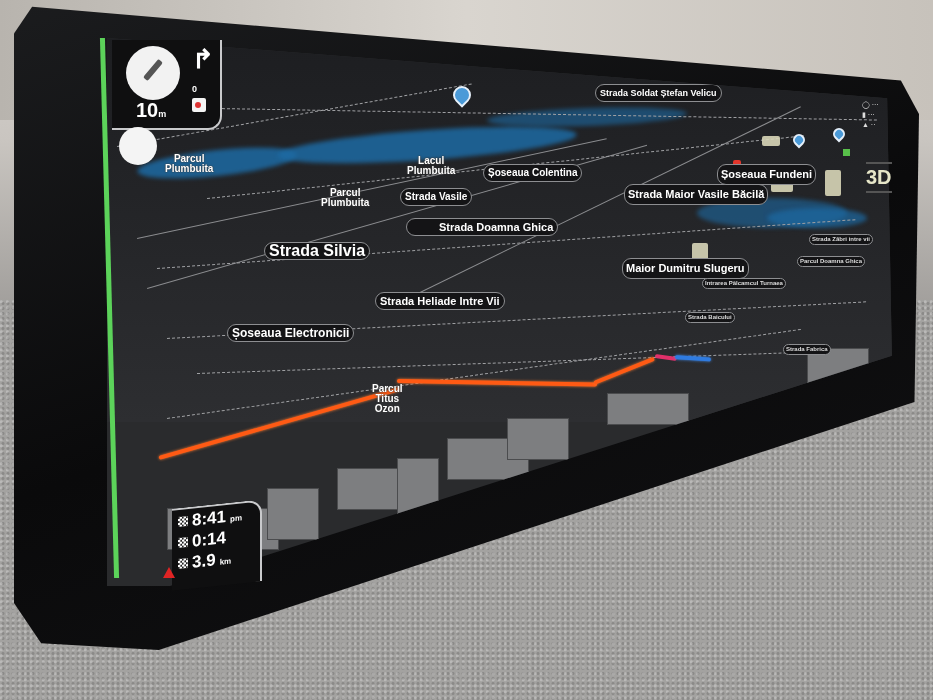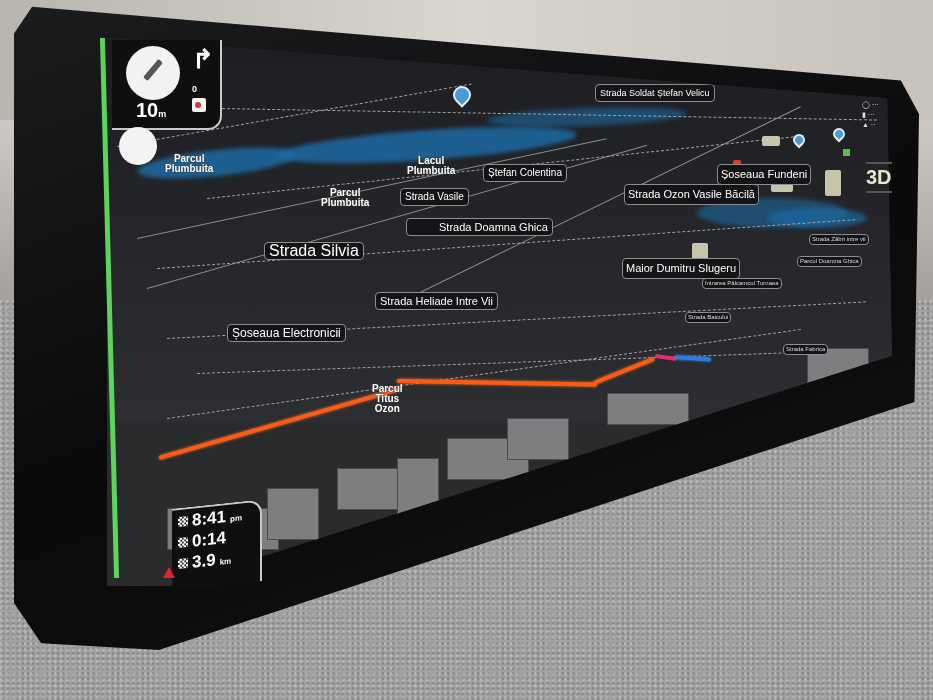--- a/index.html
+++ b/index.html
@@ -20,22 +20,22 @@
   .screen{position:absolute;left:107px;top:38px;width:788px;height:548px;
     clip-path:polygon(0% 0%,99% 11%,99.6% 58%,8% 100%,0% 100%);
     background:#2a2b2d;overflow:hidden;}
   .sky{position:absolute;left:0;top:0;width:100%;height:70%;
     background:linear-gradient(180deg,#1d1e21 0%,#232427 40%,#2d2e31 100%);}
   .water{position:absolute;border-radius:50%;background:#1d6aa3;opacity:.85;filter:blur(2px);}
   .greenbar{position:absolute;left:107px;top:38px;width:5px;height:540px;background:#5cd35a;
     transform:skewX(1.5deg);}
   .road{position:absolute;height:0;border-top:1px dashed #9fa0a3;transform-origin:0 0;}
   .road.solid{border-top:1.5px solid #8b8c8f;}
-  .label{position:absolute;color:#fff;background:#141416;border:1px solid #8d8e91;border-radius:4px;
-    padding:1px 4px;white-space:nowrap;font-size:11px;line-height:14px;}
+  .label{position:absolute;color:#fff;background:#141416;border:1px solid #8d8e91;border-radius:9px;
+    padding:1px 4px;white-space:nowrap;font-size:11px;line-height:14px;font-weight:bold;}
   .label.sm{font-size:11px;line-height:11px;padding:4px 3px;margin-left:43px;}
   .label.xs{font-size:6px;line-height:9px;padding:0 2px;color:#ddd;}
   .park{position:absolute;color:#fff;font-weight:bold;font-size:10px;line-height:10px;text-align:center;
     text-shadow:0 0 2px #555,0 0 1px #000;}
   .pin{position:absolute;width:14px;height:14px;border-radius:50% 50% 50% 0;transform:rotate(-45deg);
     background:#4a9ad8;border:2px solid #e6f0fa;}
   .poi{position:absolute;background:#d8d6b8;border-radius:2px;opacity:.9;}
   .bldg{position:absolute;background:#7d7e80;border:1px solid #4b4c4e;}
   .route{position:absolute;height:4px;background:#ff5a14;border-radius:2px;transform-origin:0 50%;
     box-shadow:0 0 3px #ff7a30;}
@@ -119,27 +119,27 @@
   <div class="poi" style="left:718px;top:132px;width:16px;height:26px;"></div>
   <div class="poi" style="left:585px;top:205px;width:16px;height:22px;"></div>
   <div class="reddot" style="left:626px;top:122px;"></div>
 
   <div class="park" style="left:58px;top:116px;">Parcul<br>Plumbuita</div>
   <div class="park" style="left:214px;top:150px;">Parcul<br>Plumbuita</div>
   <div class="park" style="left:300px;top:118px;">Lacul<br>Plumbuita</div>
   <div class="park" style="left:265px;top:346px;">Parcul<br>Titus<br>Ozon</div>
 
   <div class="label" style="left:488px;top:46px;font-size:9px;">Strada Soldat Ștefan Velicu</div>
-  <div class="label" style="left:376px;top:126px;font-size:10px;">Ștefan Colentina</div>
+  <div class="label" style="left:376px;top:126px;font-size:10px;">Șoseaua Colentina</div>
   <div class="label" style="left:293px;top:150px;font-size:10px;">Strada Vasile</div>
   <div class="label" style="left:299px;top:180px;padding-left:32px;">Strada Doamna Ghica</div>
   <div class="label" style="left:157px;top:204px;font-size:16px;">Strada Silvia</div>
   <div class="label" style="left:268px;top:254px;">Strada Heliade Intre Vii</div>
   <div class="label" style="left:120px;top:270px;font-size:12px;margin-top:16px;">Șoseaua Electronicii</div>
-  <div class="label sm" style="left:474px;top:146px;">Strada Ozon Vasile Băcilă</div>
+  <div class="label sm" style="left:474px;top:146px;">Strada Maior Vasile Băcilă</div>
   <div class="label sm" style="left:567px;top:126px;">Șoseaua Fundeni</div>
   <div class="label sm" style="left:472px;top:220px;">Maior Dumitru Slugeru</div>
   <div class="label xs" style="left:595px;top:240px;">Intrarea Pâlcamcul Turnaea</div>
   <div class="label xs" style="left:578px;top:274px;">Strada Baicului</div>
   <div class="label xs" style="left:702px;top:196px;">Strada Zăbri intre vii</div>
   <div class="label xs" style="left:690px;top:218px;">Parcul Doamna Ghica</div>
   <div class="label xs" style="left:676px;top:306px;">Strada Fabrica</div>
 </div>
 
 <div class="greenbar"></div>

